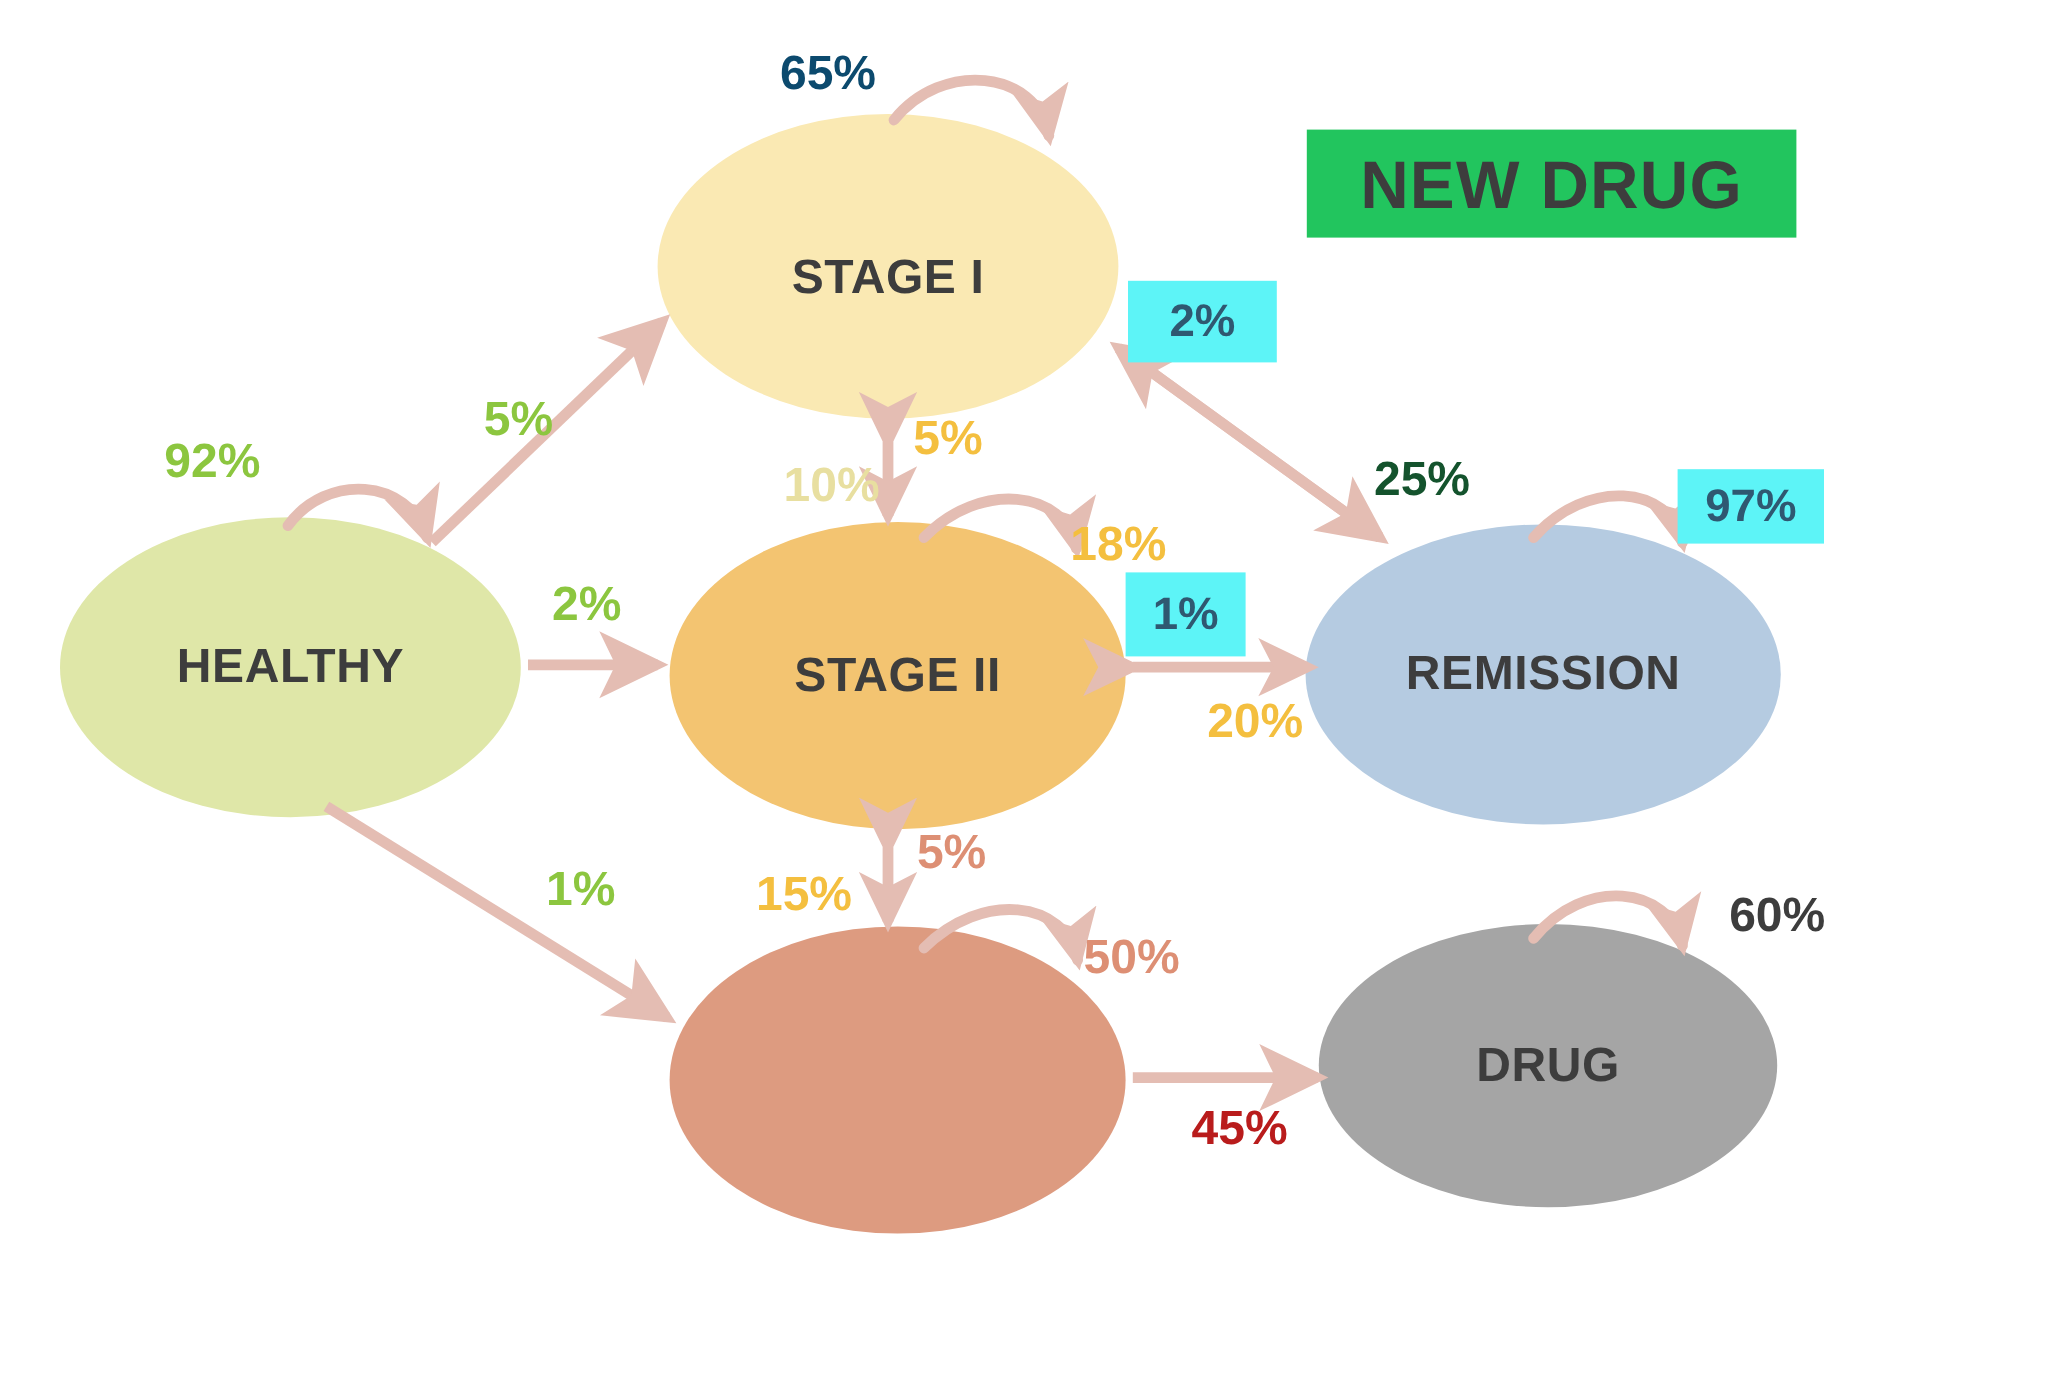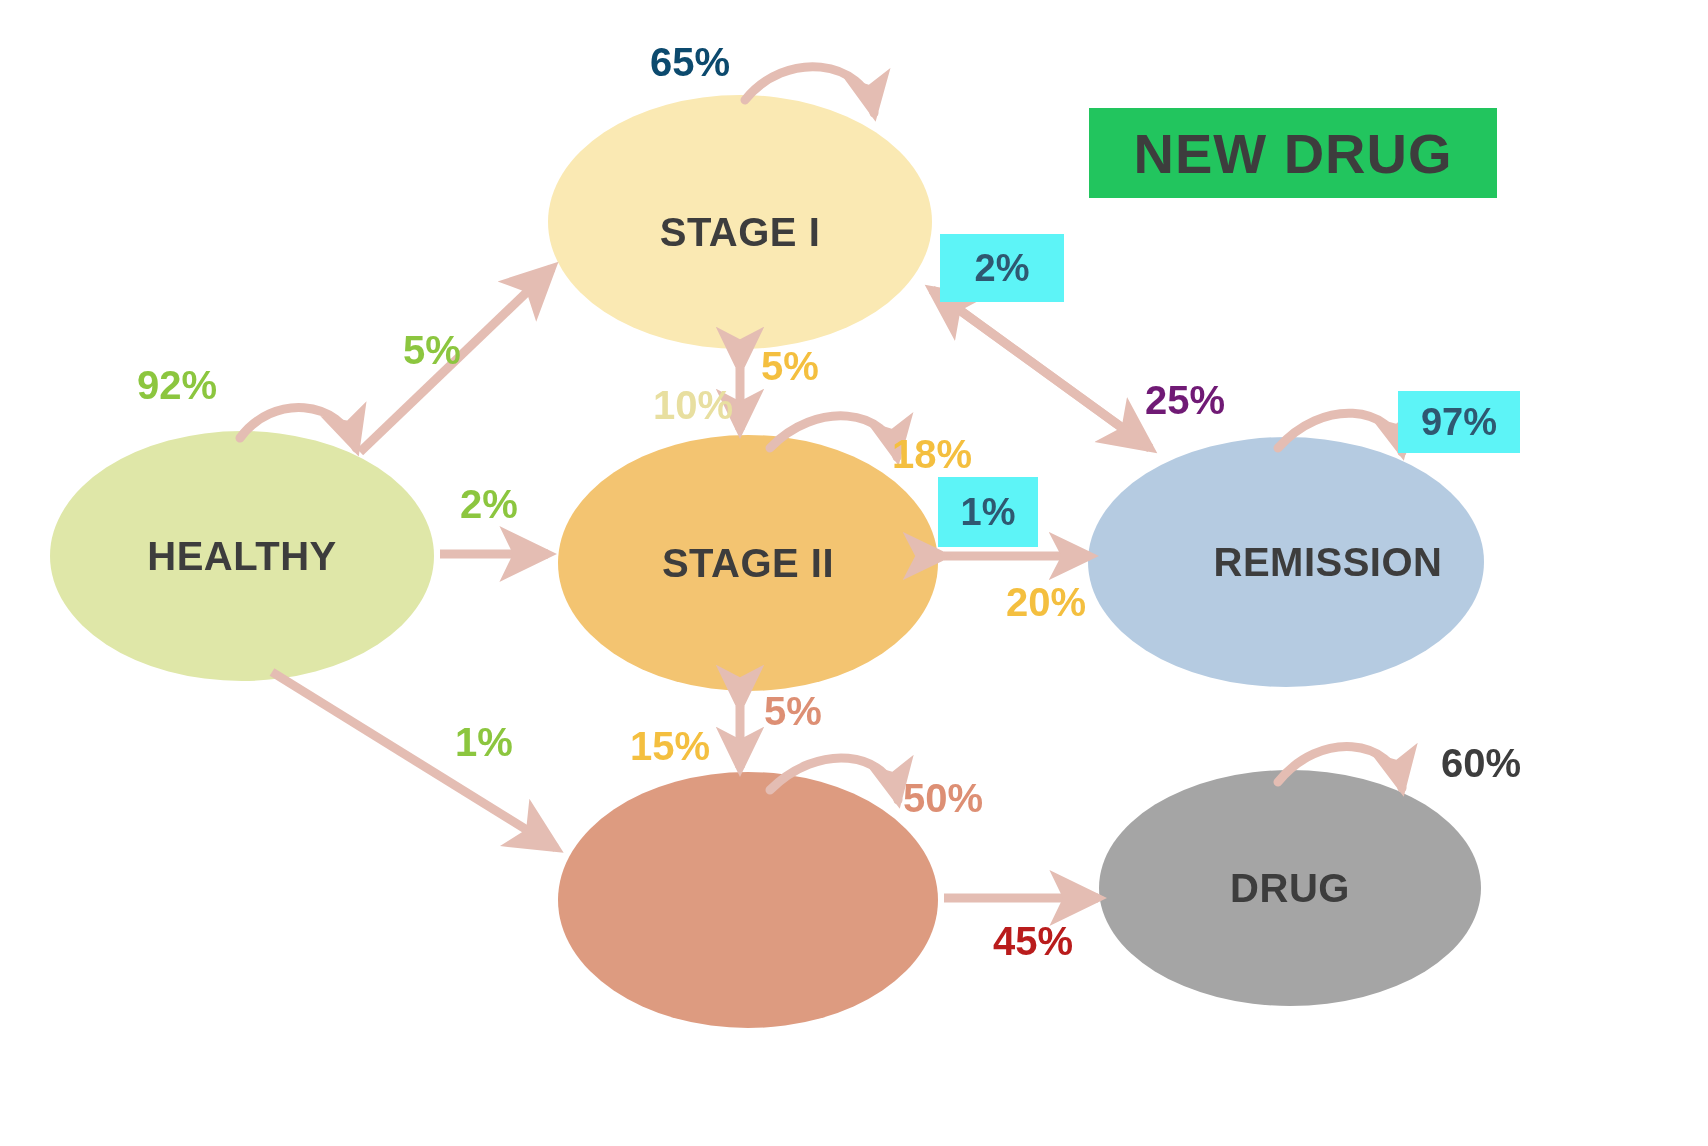--- a/index.html
+++ b/index.html
@@ -76,32 +76,32 @@
     <g fill="none" stroke="#e4bdb3" stroke-width="9">
       <path d="M740,368 L740,430" marker-start="url(#ahs)" marker-end="url(#ahs)"></path>
       <path d="M740,706 L740,768" marker-start="url(#ahs)" marker-end="url(#ahs)"></path>
       <path d="M944,556 L1090,556" marker-start="url(#ahs)" marker-end="url(#ahs)"></path>
     </g>
   </svg>
 
   <div class="node-label" style="left:242px;top:556px;font-size:40px;">HEALTHY</div>
   <div class="node-label" style="left:740px;top:222px;font-size:40px;margin-top:10px;">STAGE I</div>
   <div class="node-label" style="left:748px;top:563px;font-size:40px;">STAGE II</div>
-  <div class="node-label" style="left:1328px;top:562px;font-size:40px;">REMISSION</div>
+  <div class="node-label" style="left:1286px;top:562px;font-size:40px;">REMISSION</div>
   <div class="node-label" style="left:1290px;top:888px;font-size:40px;">DRUG</div>
 
   <div class="pct" style="left:177px;top:385px;font-size:40px;color:#8cc63f;">92%</div>
   <div class="pct" style="left:432px;top:350px;font-size:40px;color:#8cc63f;">5%</div>
   <div class="pct" style="left:489px;top:504px;font-size:40px;color:#8cc63f;">2%</div>
   <div class="pct" style="left:484px;top:742px;font-size:40px;color:#8cc63f;">1%</div>
   <div class="pct" style="left:690px;top:62px;font-size:40px;color:#0c4a6e;">65%</div>
   <div class="pct" style="left:790px;top:366px;font-size:40px;color:#f4bf3f;">5%</div>
   <div class="pct" style="left:693px;top:405px;font-size:40px;color:#e8dfa0;">10%</div>
   <div class="pct" style="left:932px;top:454px;font-size:40px;color:#f4bf3f;">18%</div>
-  <div class="pct" style="left:1185px;top:400px;font-size:40px;color:#701a75;">25%</div>
+  <div class="pct" style="left:1185px;top:400px;font-size:40px;color:#14532d;">25%</div>
   <div class="pct" style="left:1046px;top:602px;font-size:40px;color:#f4bf3f;">20%</div>
   <div class="pct" style="left:793px;top:711px;font-size:40px;color:#dd8f74;">5%</div>
   <div class="pct" style="left:670px;top:746px;font-size:40px;color:#f4bf3f;">15%</div>
   <div class="pct" style="left:943px;top:798px;font-size:40px;color:#dd8f74;">50%</div>
   <div class="pct" style="left:1033px;top:941px;font-size:40px;color:#b91c1c;">45%</div>
   <div class="pct" style="left:1481px;top:763px;font-size:40px;color:#3d3d3d;">60%</div>
 
   <div class="badge" style="left:1002px;top:268px;width:124px;height:68px;font-size:38px;">2%</div>
   <div class="badge" style="left:988px;top:512px;width:100px;height:70px;font-size:38px;">1%</div>
   <div class="badge" style="left:1459px;top:422px;width:122px;height:62px;font-size:38px;">97%</div>

